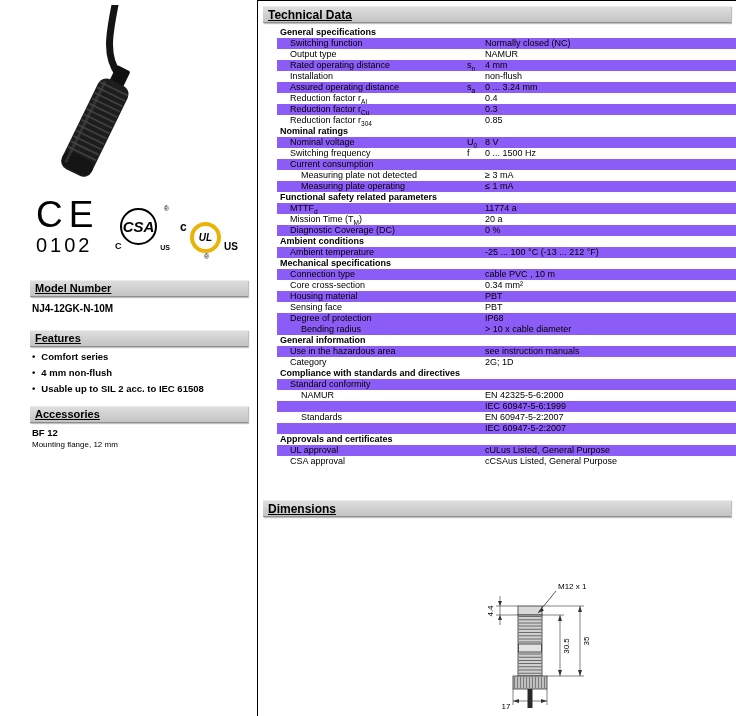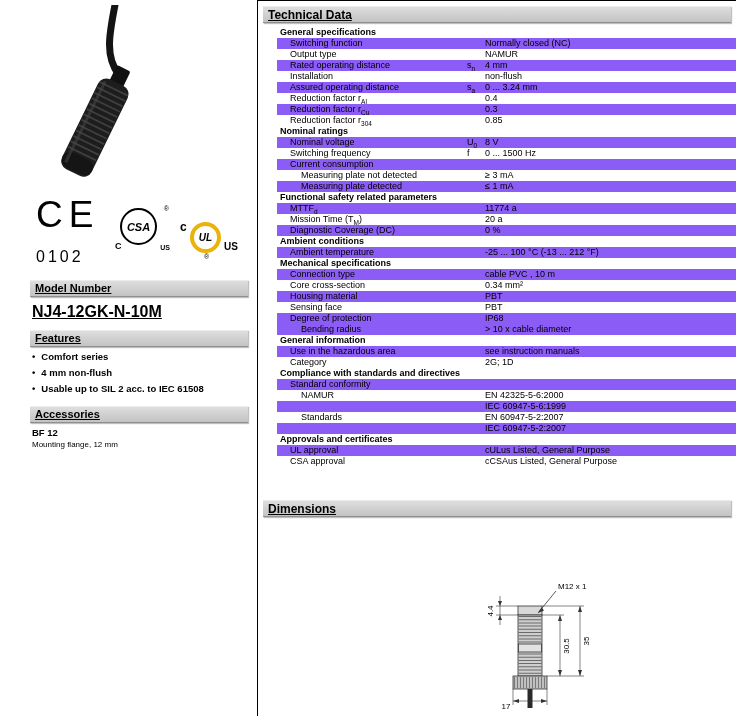--- a/index.html
+++ b/index.html
@@ -15,40 +15,40 @@
           border-top:1px solid #ececec; border-bottom:1px solid #8f8f8f;
           font-weight:bold; font-size:11px; line-height:15px; padding-left:5px;
           box-shadow:1px 1px 1px rgba(0,0,0,0.25);text-decoration:underline; }
   .hbar.big { font-size:12px; line-height:16px; }
 
   
   .photo { position:absolute; left:15px; top:5px; width:230px; height:190px; }
 
   .ce { position:absolute; left:36px; top:196px; }
   .ce-text { font-size:37px; font-weight:500; letter-spacing:6px; line-height:38px; }
-  .ce-num  { font-size:16px; letter-spacing:3px; margin-top:14px; }
+  .ce-num  { font-size:20px; letter-spacing:3px; margin-top:0; }
 
   .csa { position:absolute; left:120px; top:208px; width:46px; height:46px; }
   .csa-circle { width:37px; height:37px; border:2.5px solid #000; border-radius:50%;
                 display:flex; align-items:center; justify-content:center;
-                font-weight:bold; font-size:11px; font-style:italic; }
+                font-weight:bold; font-size:15px; font-style:italic; }
   .csa-c  { position:absolute; left:-5px; bottom:3px; font-size:9px; font-weight:bold; }
   .csa-us { position:absolute; right:-4px; bottom:3px; font-size:7px; font-weight:bold; }
   .csa-r  { position:absolute; right:-3px; top:-3px; font-size:7px; }
 
   .ul { position:absolute; left:180px; top:216px; width:58px; height:42px; }
   .ul-c  { position:absolute; left:0; top:4px; font-size:12px; font-weight:bold; }
   .ul-circle { position:absolute; left:10px; top:6px; width:31px; height:31px;
                border:4px solid #eab308; border-radius:50%;
                display:flex; align-items:center; justify-content:center;
                font-weight:bold; font-style:italic; font-size:10px; }
   .ul-us { position:absolute; right:0; bottom:6px; font-size:10px; font-weight:bold; }
   .ul-r  { position:absolute; left:24px; bottom:-2px; font-size:7px; }
 
-  .model-value { position:absolute; left:32px; top:303px; font-weight:bold; font-size:16px;text-decoration:underline; }
+  .model-value { position:absolute; left:32px; top:303px; font-weight:bold; font-size:10px; }
   .features-list { position:absolute; left:32px; top:352px; width:216px; }
   .feature { display:flex; gap:6px; font-weight:bold; font-size:9.5px; margin-bottom:6px; line-height:10px; }
   .bullet { font-size:9.5px; line-height:10px; }
   .acc-name { position:absolute; left:32px; top:427px; font-weight:bold; font-size:9.5px; }
   .acc-desc { position:absolute; left:32px; top:440px; font-size:8px; }
 
   
   .ttable { position:absolute; left:277px; top:27px; width:470px; }
   .trow { display:flex; min-height:11px; line-height:11px; font-size:9px; align-items:flex-start; }
   .trow.shade { background:#8b5cf6; }
@@ -191,21 +191,21 @@
         <span class="tlabel">Current consumption</span>
         <span class="tsym"></span>
         <span class="tval"></span>
       </div>
       <div class="trow">
         <span class="tlabel ind2">Measuring plate not detected</span>
         <span class="tsym"></span>
         <span class="tval">≥ 3 mA</span>
       </div>
       <div class="trow shade">
-        <span class="tlabel ind2">Measuring plate detected</span>
+        <span class="tlabel ind2">Measuring plate operating</span>
         <span class="tsym"></span>
         <span class="tval">≤ 1 mA</span>
       </div>
       <div class="trow tsection">Functional safety related parameters</div>
       <div class="trow shade">
         <span class="tlabel">MTTF<sub>d</sub></span>
         <span class="tsym"></span>
         <span class="tval">11774 a</span>
       </div>
       <div class="trow">

